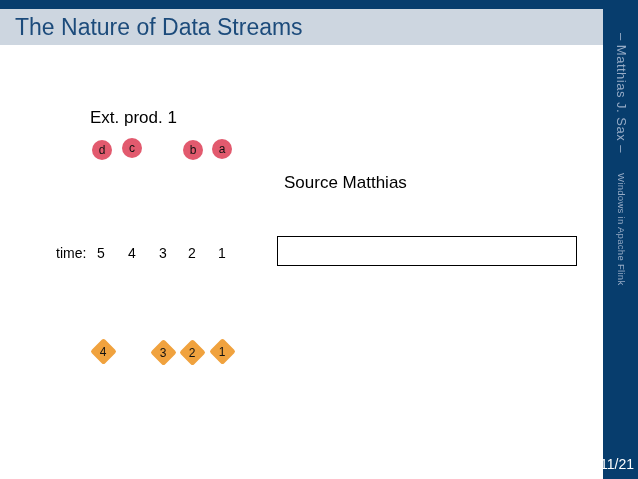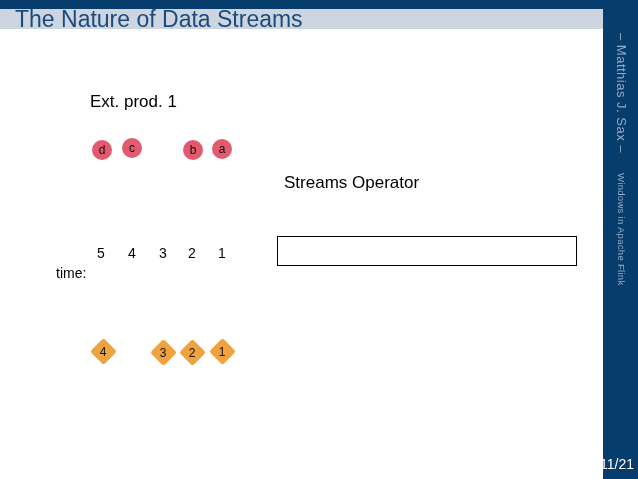--- a/index.html
+++ b/index.html
@@ -20,21 +20,21 @@
   
   .top-strip {
     position: absolute;
     left: 0; top: 0;
     width: 100%; height: 9px;
     background: var(--navy, #073D6D);
   }
   .title-bar {
     position: absolute;
     left: 0; top: 9px;
-    width: 603px; height: 20px;
+    width: 603px; height: 36px;
     background: var(--title-bar-bg, #CDD6E0);
     display: flex;
     align-items: center;
     box-sizing: border-box;
     padding-left: 15px;
   }
   .page-title {
     font-size: 23px;
     color: var(--title-text, #1C4B7B);
     white-space: nowrap;
@@ -73,29 +73,28 @@
     color: #ffffff;
     font-size: 14px;
   }
 
   
   .lbl {
     position: absolute;
     font-size: 17px;
     white-space: nowrap;
   }
-  .stream1-label { left: 90px; top: 92px; }
+  .stream1-label { left: 90px; top: 108px; }
   .source-operator-label { left: 284px; top: 173px; }
   .stream2-label { left: 87px; top: 370px; }
 
   .time-label {
     position: absolute;
     left: 56px; top: 245px;
     font-size: 14px;
-    margin-top: 20px;
   }
   .time-tick {
     position: absolute;
     top: 245px;
     transform: translateX(-50%);
     font-size: 14px;
   }
 
   
   .operator-box {
@@ -159,21 +158,21 @@
   <div class="record-circle" style="left:122px; top:138px;">
       <span>c</span>
     </div>
   <div class="record-circle" style="left:183px; top:140px;">
       <span>b</span>
     </div>
   <div class="record-circle" style="left:212px; top:139px;">
       <span>a</span>
     </div>
 
-  <span class="lbl source-operator-label">Streams Operator</span>
+  <span class="lbl source-operator-label">Source Matthias</span>
   <div class="operator-box"></div>
 
   <span class="time-label">time:</span>
   <span class="time-tick" style="left:101px;">5</span>
   <span class="time-tick" style="left:132px;">4</span>
   <span class="time-tick" style="left:163px;">3</span>
   <span class="time-tick" style="left:192px;">2</span>
   <span class="time-tick" style="left:222px;">1</span>
 
   <div class="record-diamond" style="left:94px;  top:342px;">

